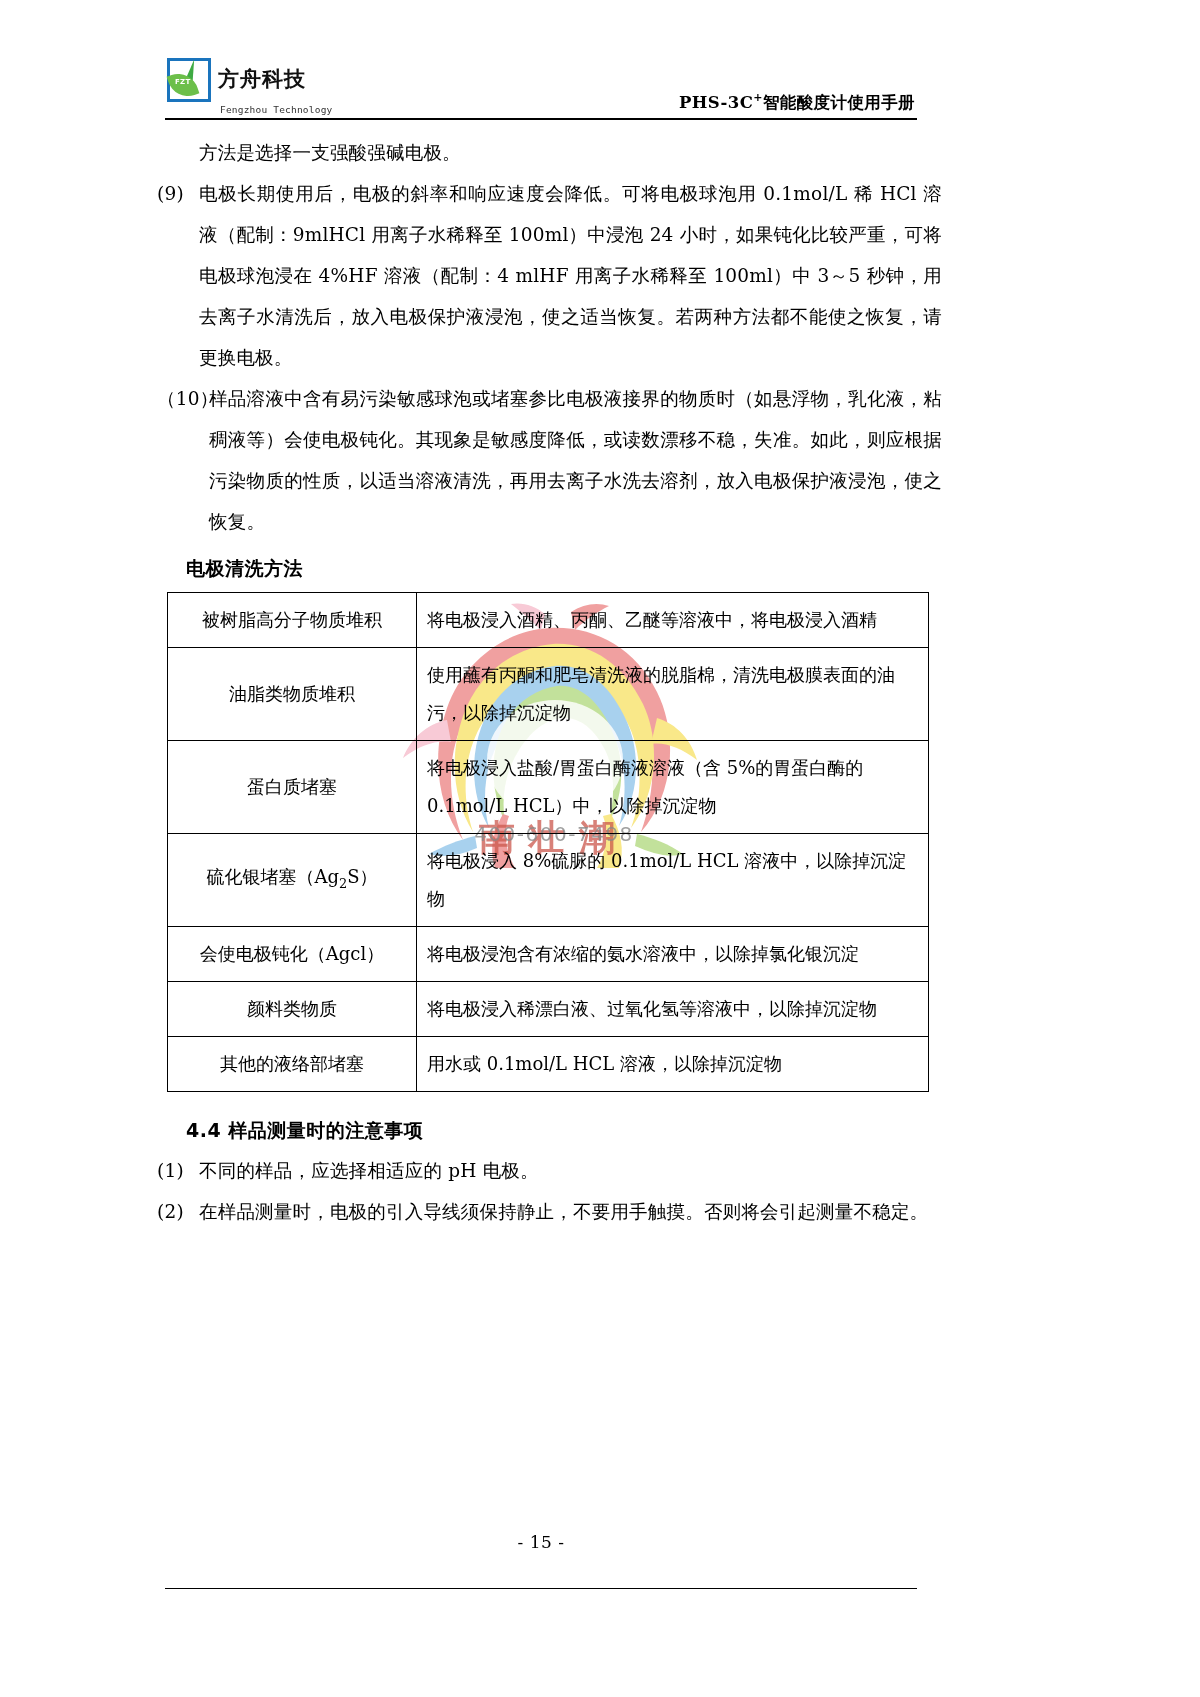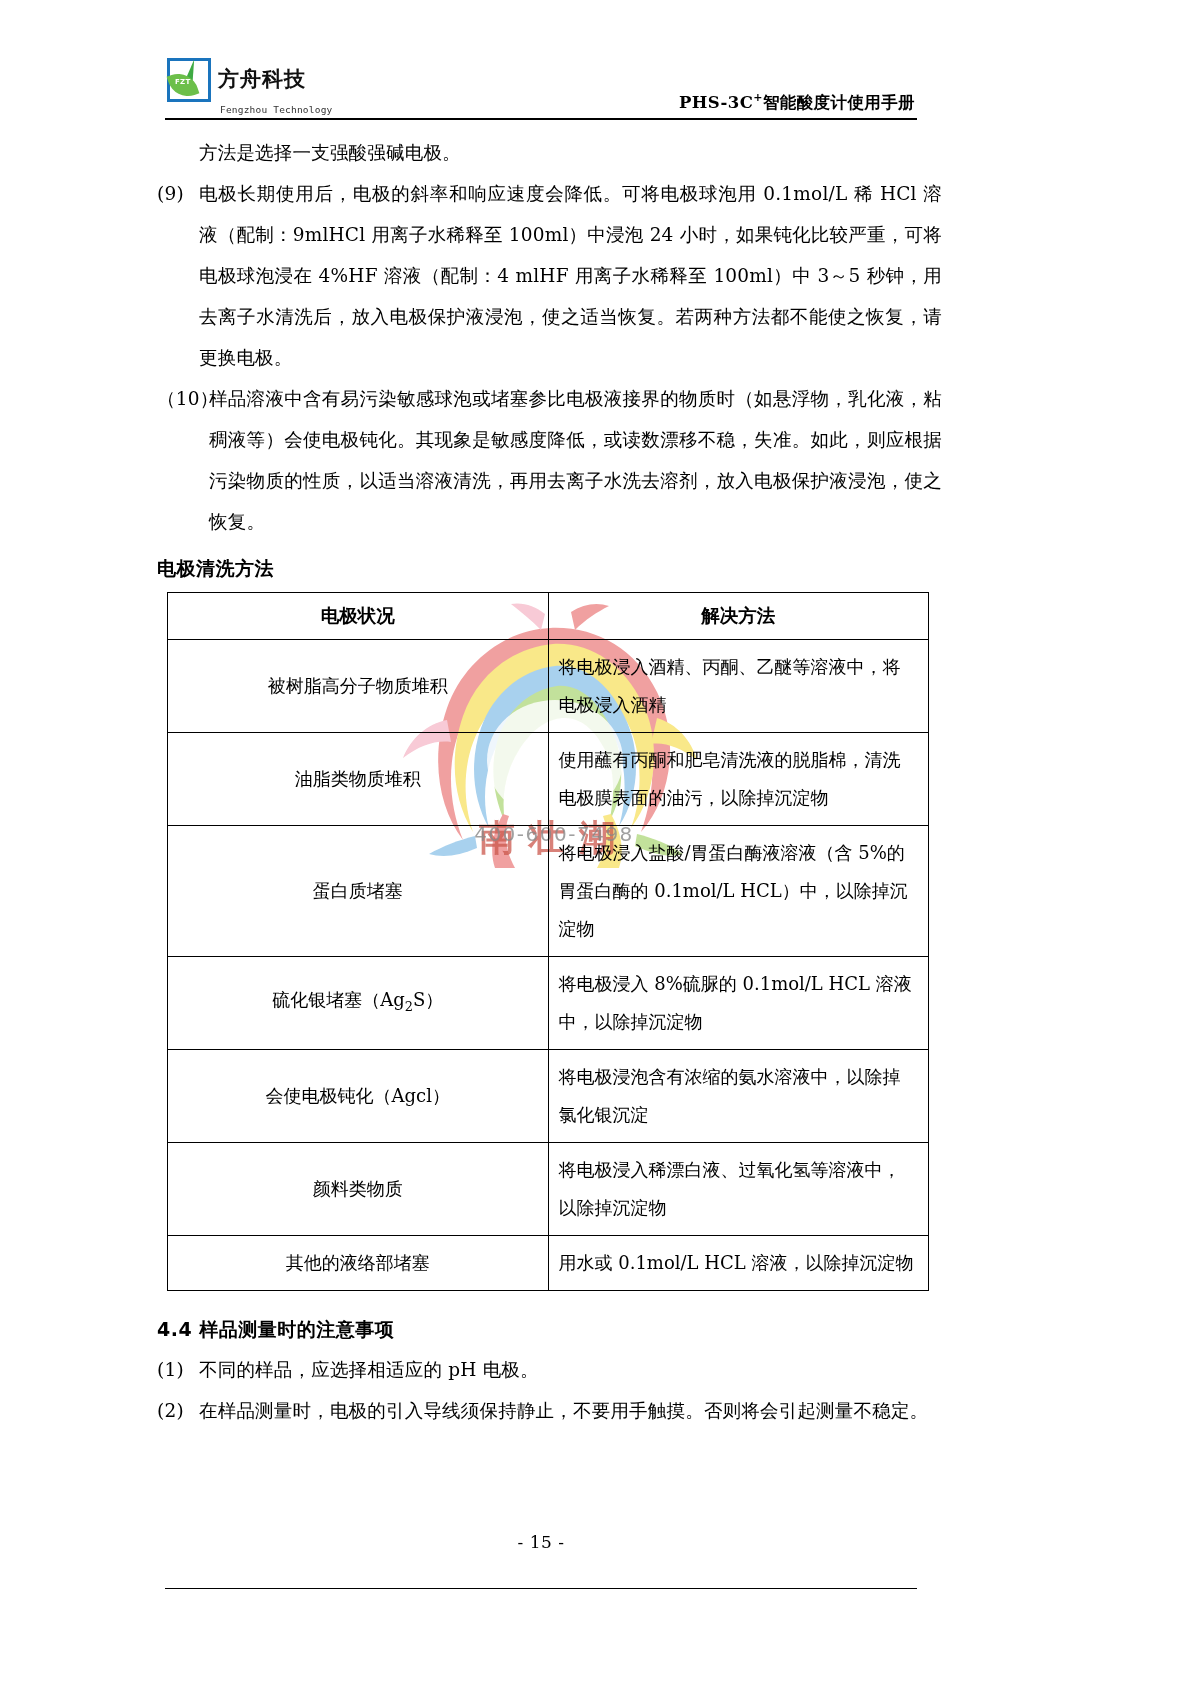--- a/index.html
+++ b/index.html
@@ -140,20 +140,21 @@
   }
   .mk-w { width: 42px; }
   .mk-w2 { width: 52px; }
 
   
   .sec-head {
     font-family: "DejaVu Sans", "Liberation Sans", sans-serif;
     font-size: 19px;
     font-weight: bold;
     letter-spacing: 0.5px;
+    margin-left: 29px;
   }
 
   
   table.clean-table {
     border-collapse: collapse;
     width: 762px;
     margin-left: 10px;
     table-layout: fixed;
     font-size: 18px;
   }
@@ -276,24 +277,20 @@
 
     <div class="para">
       <span class="marker mk-w2">（10）</span>
       <span class="ptext">样品溶液中含有易污染敏感球泡或堵塞参比电极液接界的物质时（如悬浮物，乳化液，粘稠液等）会使电极钝化。其现象是敏感度降低，或读数漂移不稳，失准。如此，则应根据污染物质的性质，以适当溶液清洗，再用去离子水洗去溶剂，放入电极保护液浸泡，使之恢复。</span>
     </div>
 
     <div class="sec-head" style="margin-top:14px;margin-bottom:10px;">电极清洗方法</div>
 
     <table class="clean-table">
       <tbody>
-          <tr>
-        <th class="col-cond">电极状况</th>
-        <th>解决方法</th>
-      </tr>
       <tr>
         <td class="col-cond">被树脂高分子物质堆积</td>
         <td class="col-sol">将电极浸入酒精、丙酮、乙醚等溶液中，将电极浸入酒精</td>
       </tr>
       <tr>
         <td class="col-cond">油脂类物质堆积</td>
         <td class="col-sol">使用蘸有丙酮和肥皂清洗液的脱脂棉，清洗电极膜表面的油污，以除掉沉淀物</td>
       </tr>
       <tr>
         <td class="col-cond">蛋白质堵塞</td>

